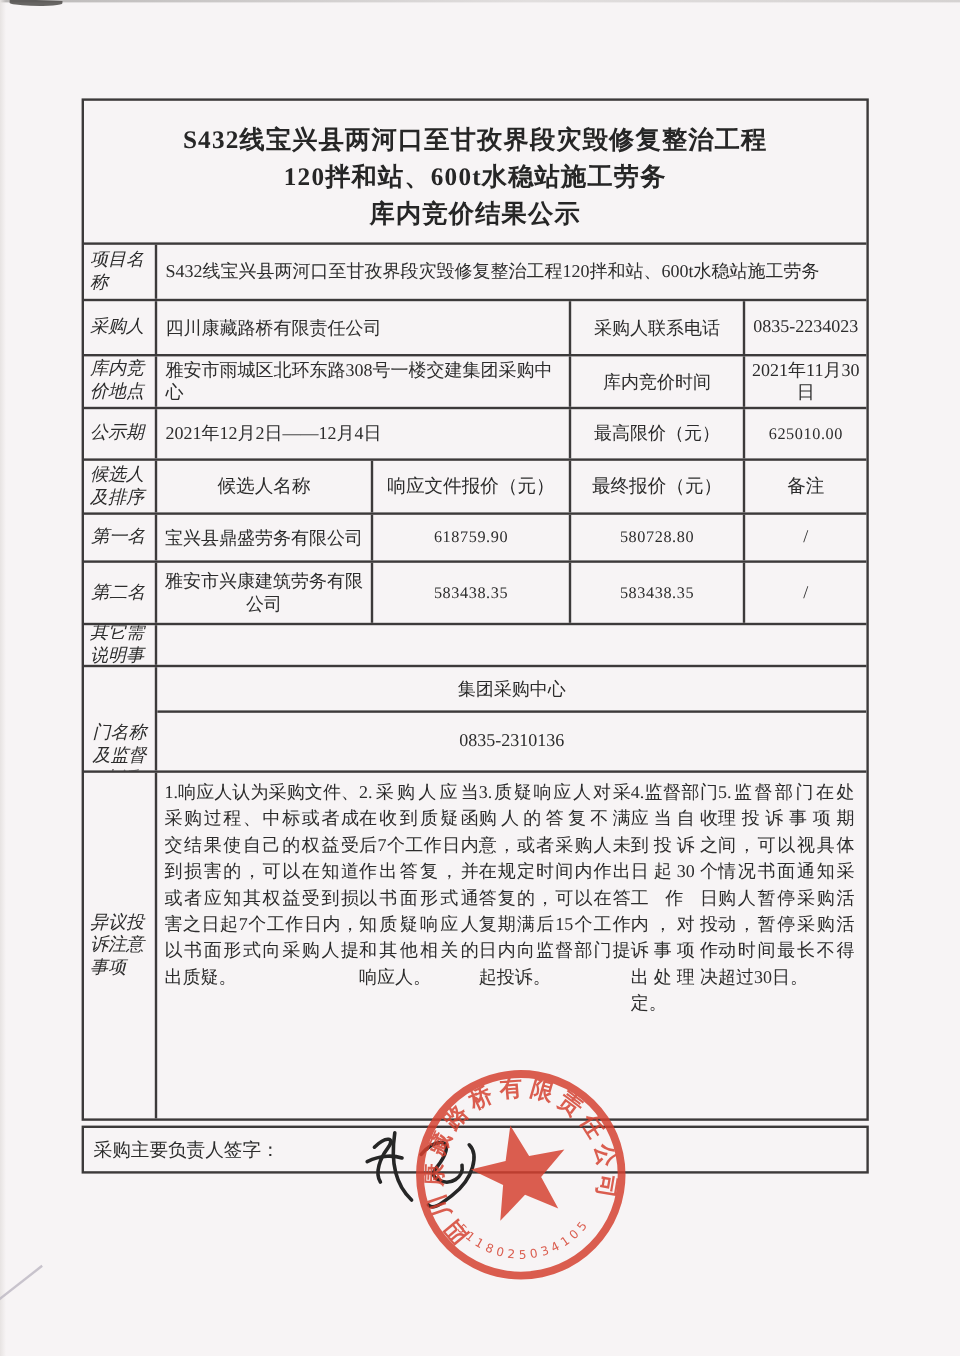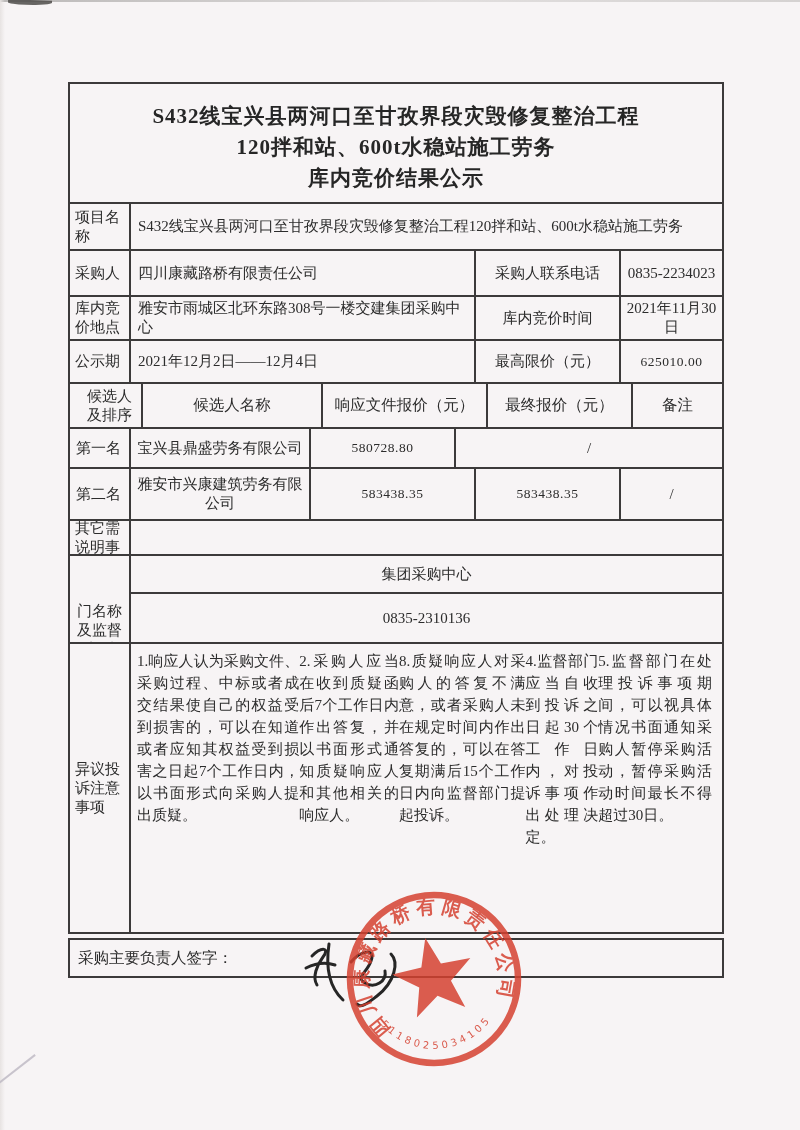--- a/index.html
+++ b/index.html
@@ -21,37 +21,37 @@
     position:absolute;left:68px;top:82px;width:656px;box-sizing:border-box;
     border:2px solid #3c3a3a;background:transparent;
   }
   .title-block{
     height:118px;box-sizing:border-box;padding-top:17px;
     text-align:center;font-weight:bold;font-size:21px;line-height:31px;letter-spacing:1px;color:#262626;
   }
   .row{display:flex;border-top:2px solid #3c3a3a;box-sizing:border-box;align-items:stretch;}
   .c{box-sizing:border-box;display:flex;align-items:center;font-size:15px;overflow:hidden;}
   .c + .c{border-left:2px solid #3c3a3a;}
-  .lbl{width:59px;flex:0 0 59px;padding-left:5px;white-space:pre-line;line-height:19px;}
+  .lbl{width:59px;flex:0 0 59px;padding-left:5px;white-space:pre-line;line-height:19px;font-style:italic;}
   .lbl-mid{justify-content:center;text-align:center;font-size:15px;padding:0 2px;margin-top:44px;}
   .val{padding-left:7px;}
   .ctr{justify-content:center;text-align:center;padding:0 2px;}
   .num{font-size:13.5px;letter-spacing:.5px;}
   .grow{flex:1 1 auto;}
   .w-v1{width:345px;flex:0 0 345px;}
   .w-l2{width:145px;flex:0 0 145px;}
   .w-name{width:180px;flex:0 0 180px;}
   .w-doc{width:165px;flex:0 0 165px;}
   .w-fin{width:145px;flex:0 0 145px;}
 
   .h-project{height:47px;}
   .h-purchaser{height:46px;}
   .h-place{height:44px;}
   .h-publicity{height:43px;}
-  .h-chead{height:45px;padding-left:12px;}
+  .h-chead{height:45px;}
   .h-cand1{height:40px;}
   .h-cand2{height:52px;}
   .h-other{height:35px;}
   .h-superv{height:88px;}
   .h-objection{height:290px;}
 
   .sv-col{flex-direction:column;align-items:stretch;padding:0;}
   .sv-cell{display:flex;align-items:center;justify-content:center;box-sizing:border-box;}
   .sv-top{height:38px;border-bottom:2px solid #3c3a3a;}
   .sv-bottom{flex:1;}
@@ -125,20 +125,21 @@
 及排序</div>
       <div class="c ctr head-cell w-name">候选人名称</div>
       <div class="c ctr head-cell w-doc">响应文件报价（元）</div>
       <div class="c ctr head-cell w-fin">最终报价（元）</div>
       <div class="c ctr head-cell grow">备注</div>
     </div>
 
     <div class="row h-cand1">
       <div class="c ctr lbl" style="padding-left:0;">第一名</div>
       <div class="c ctr w-name">宝兴县鼎盛劳务有限公司</div>
+      <div class="c ctr num w-doc">618759.90</div>
       <div class="c ctr num w-fin">580728.80</div>
       <div class="c ctr grow">/</div>
     </div>
 
     <div class="row h-cand2">
       <div class="c ctr lbl" style="padding-left:0;">第二名</div>
       <div class="c ctr w-name">雅安市兴康建筑劳务有限公司</div>
       <div class="c ctr num w-doc">583438.35</div>
       <div class="c ctr num w-fin">583438.35</div>
       <div class="c ctr grow">/</div>
@@ -161,21 +162,21 @@
       </div>
     </div>
 
     <div class="row h-objection">
       <div class="c lbl">异议投
 诉注意
 事项</div>
       <div class="c grow objection-text">
         <p>1.响应人认为采购文件、采购过程、中标或者成交结果使自己的权益受到损害的，可以在知道或者应知其权益受到损害之日起7个工作日内，以书面形式向采购人提出质疑。</p>
         <p>2.采购人应当在收到质疑函后7个工作日内作出答复，并以书面形式通知质疑响应人和其他相关的响应人。</p>
-        <p>8.质疑响应人对采购人的答复不满意，或者采购人未在规定时间内作出答复的，可以在答复期满后15个工作日内向监督部门提起投诉。</p>
+        <p>3.质疑响应人对采购人的答复不满意，或者采购人未在规定时间内作出答复的，可以在答复期满后15个工作日内向监督部门提起投诉。</p>
         <p>4.监督部门应当自收到投诉之日起30个工作日内，对投诉事项作出处理决定。</p>
         <p>5.监督部门在处理投诉事项期间，可以视具体情况书面通知采购人暂停采购活动，暂停采购活动时间最长不得超过30日。</p>
       </div>
     </div>
 
   </div>
 
   <div class="sign-box">
     <span>采购主要负责人签字：</span>
     <svg class="sig-svg" width="130" height="84" viewBox="0 0 130 84">

